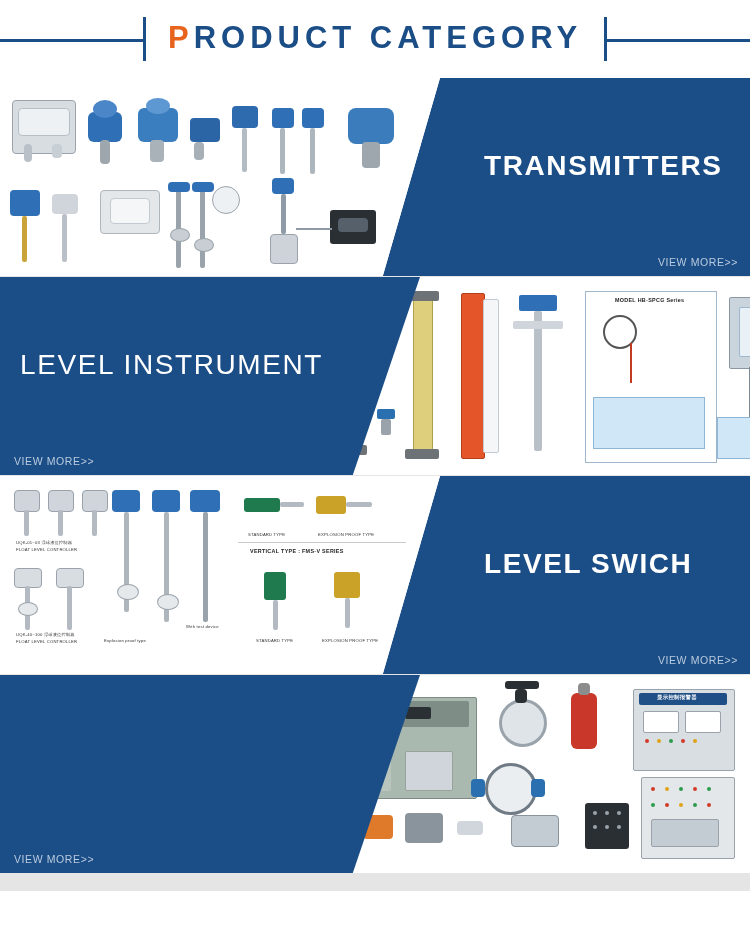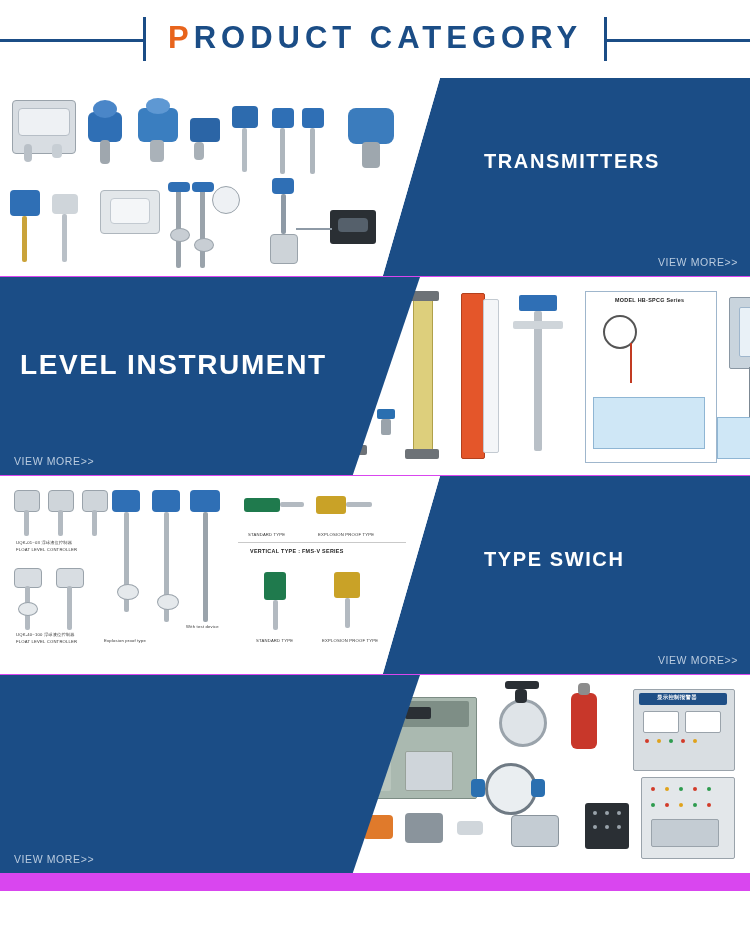--- a/index.html
+++ b/index.html
@@ -10,21 +10,21 @@
     width: 750px;
     height: 933px;
     background: #ffffff;
     font-family: "Liberation Sans", sans-serif;
     overflow: hidden;
   }
   .page {
     position: relative;
     width: 750px;
     height: 933px;
-    background: #d946ef;
+    background: #e5e5e5;
   }
 
   
   .header {
     position: relative;
     height: 78px;
     display: flex;
     align-items: center;
     justify-content: center;
     background: #ffffff;
@@ -92,21 +92,21 @@
   }
   .row.left-img .panel-label {
     left: 0;
     width: 750px;
     clip-path: polygon(57.0% 0, 100% 0, 100% 100%, 44.5% 100%);
   }
   .row.left-img .label-text {
     position: absolute;
     left: 484px;
     top: 72px;
-    font-size: 20px;
+    font-size: 28px;
     font-weight: bold;
     letter-spacing: 1.6px;
     color: #ffffff;
     white-space: nowrap;
   }
   .row.left-img .view-more {
     position: absolute;
     right: 12px;
     bottom: 8px;
     font-size: 10.5px;
@@ -124,21 +124,21 @@
   .row.right-img .panel-label {
     left: 0;
     width: 420px;
     clip-path: polygon(0 0, 100% 0, 84% 100%, 0 100%);
   }
   .row.right-img .label-text {
     position: absolute;
     left: 20px;
     top: 72px;
     font-size: 28px;
-    font-weight: bold;
+    font-weight: normal;
     letter-spacing: 1.6px;
     color: #ffffff;
     white-space: nowrap;
   }
   .row.right-img .view-more {
     position: absolute;
     left: 14px;
     bottom: 8px;
     font-size: 10.5px;
     letter-spacing: 0.6px;
@@ -387,21 +387,21 @@
 
         <div class="blob" style="left:264px;top:96px;width:22px;height:28px;background:#1f7a4d;border-radius:3px;"></div>
         <div class="blob rodv" style="left:273px;top:124px;height:30px;background:#b3bac1;"></div>
         <div class="tiny-text" style="left:256px;top:162px;">STANDARD TYPE</div>
 
         <div class="blob" style="left:334px;top:96px;width:26px;height:26px;background:#c9a227;border-radius:3px;"></div>
         <div class="blob rodv" style="left:345px;top:122px;height:30px;background:#b3bac1;"></div>
         <div class="tiny-text" style="left:322px;top:162px;">EXPLOSION PROOF TYPE</div>
       </div>
     </div>
-    <div class="label-text">TYPE SWICH</div>
+    <div class="label-text">LEVEL SWICH</div>
     <div class="view-more">VIEW MORE&gt;&gt;</div>
   </div>
 
   <div class="row right-img">
     <div class="panel-img">
       <div class="photo">
 
         <div class="machine" style="left:40px;top:22px;width:150px;height:100px;background:#aab9b0;border:1px solid #7c8c84;"></div>
         <div class="machine" style="left:46px;top:26px;width:138px;height:26px;background:#7e8e86;"></div>
         <div class="machine" style="left:54px;top:30px;width:54px;height:16px;background:#d8dde2;"></div>

